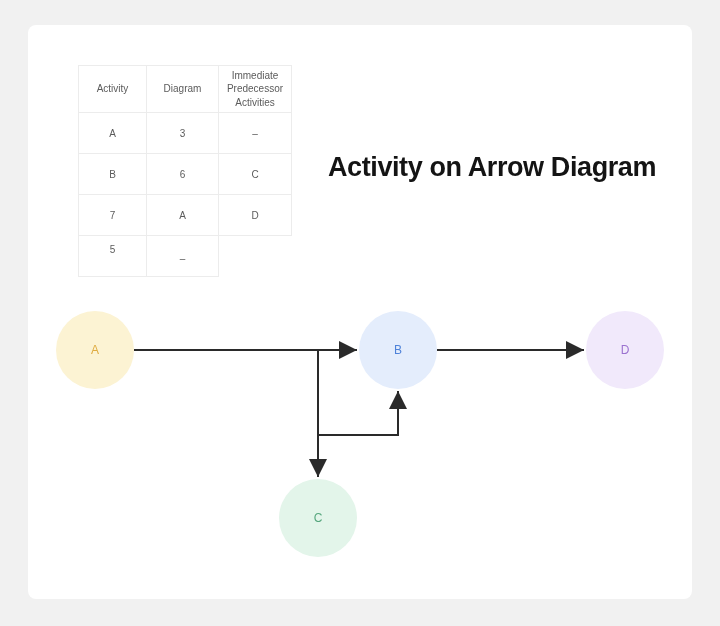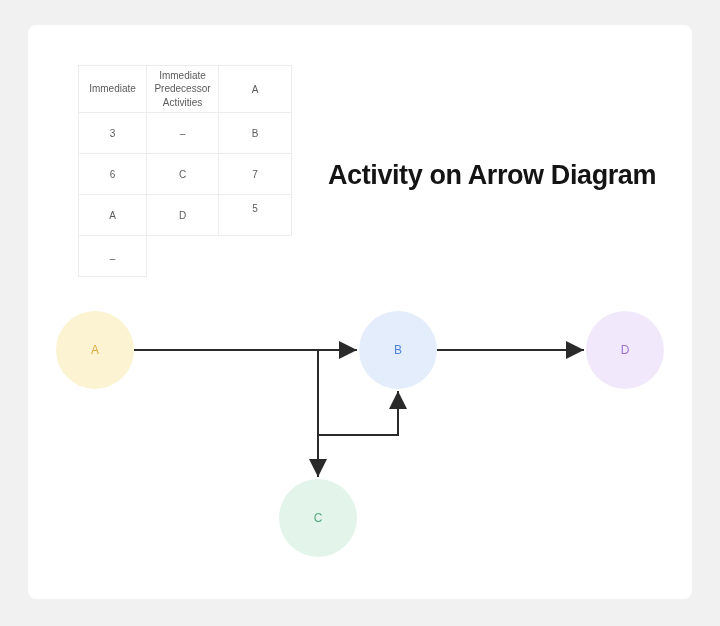--- a/index.html
+++ b/index.html
@@ -33,21 +33,21 @@
     text-align:center;
     color:#5b5b5b;
     background:#fff;
   }
   .th{font-size:10px;line-height:1.35;color:#555;padding:0 4px;}
   .td{font-size:10px;}
   .nudge-up span{position:relative;top:-7px;}
   .nudge-down span{position:relative;top:2px;}
   
   .title{
-    position:absolute;left:300px;top:135px;
+    position:absolute;left:300px;top:127px;
     font-size:27px;font-weight:600;
     letter-spacing:-0.4px;
     color:#141414;
     white-space:nowrap;
   }
   
   .node{
     position:absolute;width:78px;height:78px;border-radius:50%;
     display:flex;align-items:center;justify-content:center;
     font-size:12px;font-weight:500;
@@ -62,21 +62,22 @@
   }
   #edges .edge{stroke:var(--arrow,#2a2a2a);stroke-width:2;fill:none;}
   #edges marker path{fill:var(--arrow,#2a2a2a);}
 </style>
 </head>
 <body>
 
 <div class="card">
 
   <div class="tbl">
-    <div class="th">Immediate</div>
+    <div class="th">Activity</div>
+    <div class="th">Diagram</div>
     <div class="th">Immediate Predecessor Activities</div>
 
     <div class="td">
         <span>A</span>
       </div>
     <div class="td">
         <span>3</span>
       </div>
     <div class="td">
         <span>–</span>

